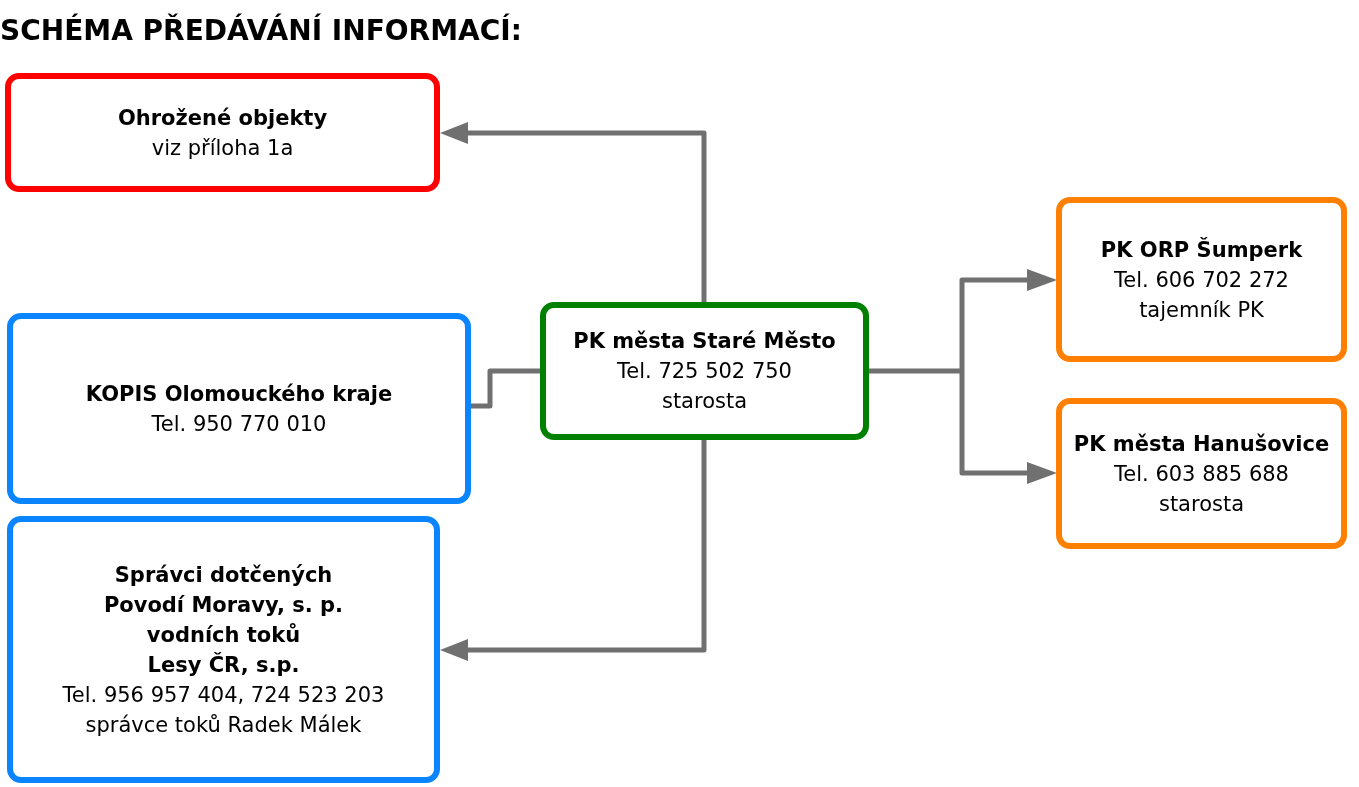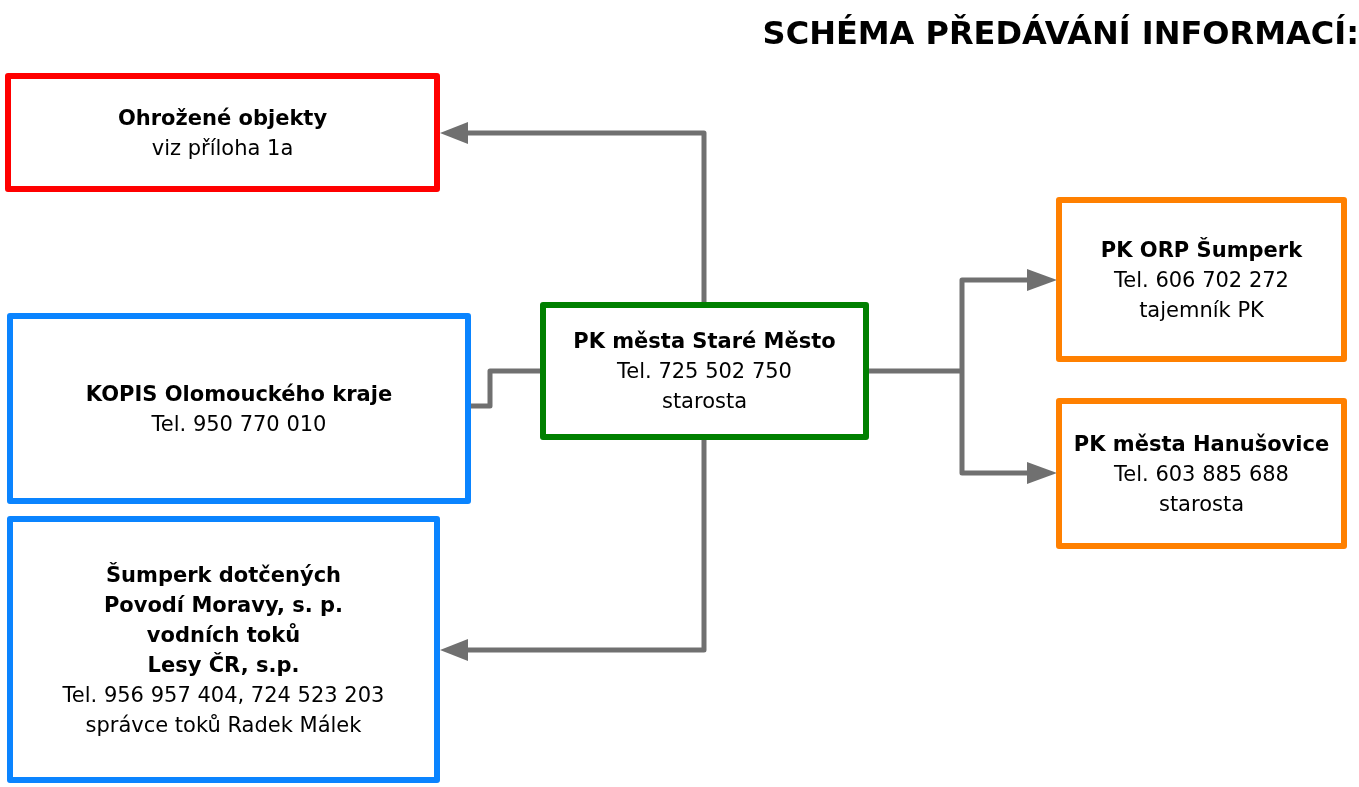--- a/index.html
+++ b/index.html
@@ -1,20 +1,20 @@
 <!DOCTYPE html>
 <html><head>
   <meta charset="utf-8">
   <style>
     html, body { margin: 0; padding: 0; background: #ffffff; }
     body { width: 1359px; height: 787px; position: relative; overflow: hidden;
            font-family: "DejaVu Sans", "Liberation Sans", sans-serif; color: #000; }
-    .title { position: absolute; left: 0; top: 14px; width: 1359px; text-align: right;
-             font-size: 32px; font-weight: bold; letter-spacing: 0px; }
-    .box { position: absolute; box-sizing: border-box; background: #fff; border-radius: 3px;
+    .title { position: absolute; left: 0; top: 14px; width: 1359px; text-align: left;
+             font-size: 28px; font-weight: bold; letter-spacing: 0px; }
+    .box { position: absolute; box-sizing: border-box; background: #fff; border-radius: 14px;
            display: flex; flex-direction: column; align-items: center; justify-content: center;
            text-align: center; font-size: 21px; line-height: 30px; }
     .box .b { font-weight: bold; }
     .red { border: 6px solid #ff0000; }
     .blue { border: 6px solid #0a84ff; }
     .green { border: 6px solid #ef4444; }
     .orange { border: 6px solid #84cc16; }
     svg.conn { position: absolute; left: 0; top: 0; }
     .line { stroke: #707070; stroke-width: 5; fill: none; stroke-linejoin: round; }
     .arrow { fill: #707070; }
@@ -46,21 +46,21 @@
   <div class="b">Ohrožené objekty</div>
   <div>viz příloha 1a</div>
 </div>
 
 <div class="box blue" style="left: 7px; top: 313px; width: 464px; height: 191px; border-color: rgb(10, 132, 255);">
   <div class="b">KOPIS Olomouckého kraje</div>
   <div>Tel. 950 770 010</div>
 </div>
 
 <div class="box blue" style="left: 7px; top: 516px; width: 433px; height: 267px; border-color: rgb(10, 132, 255);">
-  <div class="b">Šumperk dotčených</div>
+  <div class="b">Správci dotčených</div>
   <div class="b">Povodí Moravy, s. p.</div>
   <div class="b">vodních toků</div>
   <div class="b">Lesy ČR, s.p.</div>
   <div>Tel. 956 957 404, 724 523 203</div>
   <div>správce toků Radek Málek</div>
 </div>
 
 <div class="box green" style="left: 540px; top: 302px; width: 329px; height: 138px; border-color: rgb(0, 128, 0);">
   <div class="b">PK města Staré Město</div>
   <div>Tel. 725 502 750</div>

